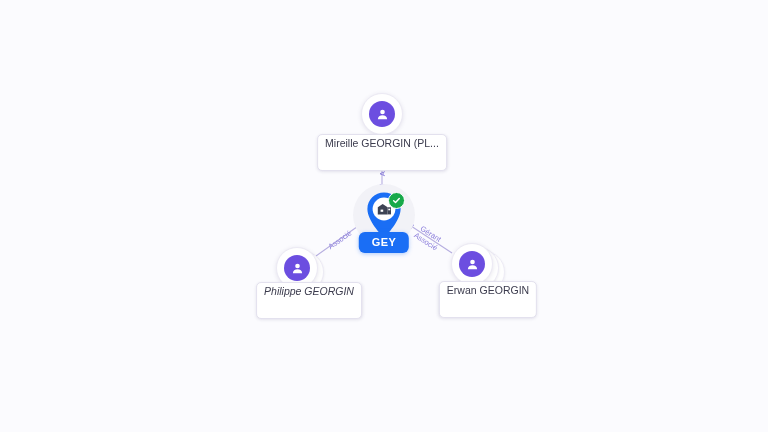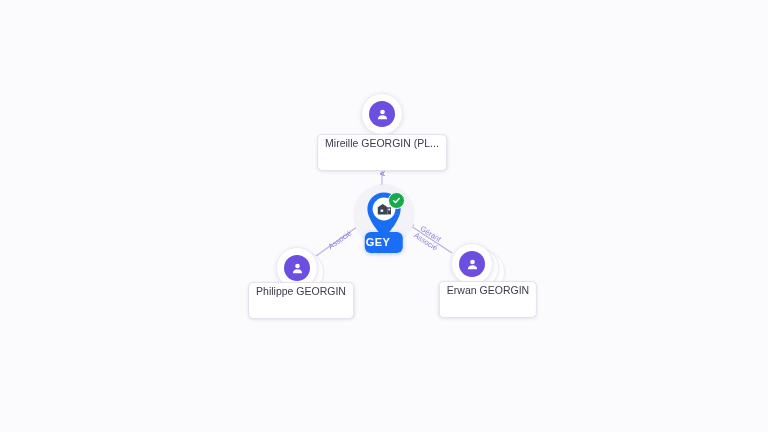--- a/index.html
+++ b/index.html
@@ -138,21 +138,21 @@
 
   .company-pill {
     position: absolute;
     transform: translateX(-50%);
     background: #1a6ef5;
     border-radius: 6px;
     color: #ffffff;
     font-size: 11px;
     font-weight: bold;
     letter-spacing: 0.4px;
-    padding: 4px 13px 5px 1px;
+    padding: 4px 13px 5px 13px;
     white-space: nowrap;
     box-shadow: 0 1px 4px rgba(26, 110, 245, 0.35);
     z-index: 7;
   }
 
   
   .edge-label {
     position: absolute;
     font-size: 7.5px;
     color: #8a7ddb;
@@ -214,21 +214,21 @@
       <div class="stack-card s1"></div>
       <div class="avatar-card">
         <div class="avatar-circle">
           <svg width="15" height="15" viewBox="0 0 24 24" fill="#ffffff">
             <circle cx="12" cy="8" r="3.7"></circle>
             <path d="M4.6 19.4c0-4.1 3.3-6.3 7.4-6.3s7.4 2.2 7.4 6.3z"></path>
           </svg>
         </div>
       </div>
     </div>
-    <div class="name-pill" style="left:4px; top:14px;">Philippe GEORGIN</div>
+    <div class="name-pill" style="left:12px; top:14px;font-style:italic;">Philippe GEORGIN</div>
   </div>
 
   <div class="node" style="left:472px; top:264px;">
     <div class="avatar-stack" style="left:0; top:0;">
       <div class="stack-card s2"></div>
       <div class="stack-card s1"></div>
       <div class="avatar-card">
         <div class="avatar-circle">
           <svg width="15" height="15" viewBox="0 0 24 24" fill="#ffffff">
             <circle cx="12" cy="8" r="3.7"></circle>

